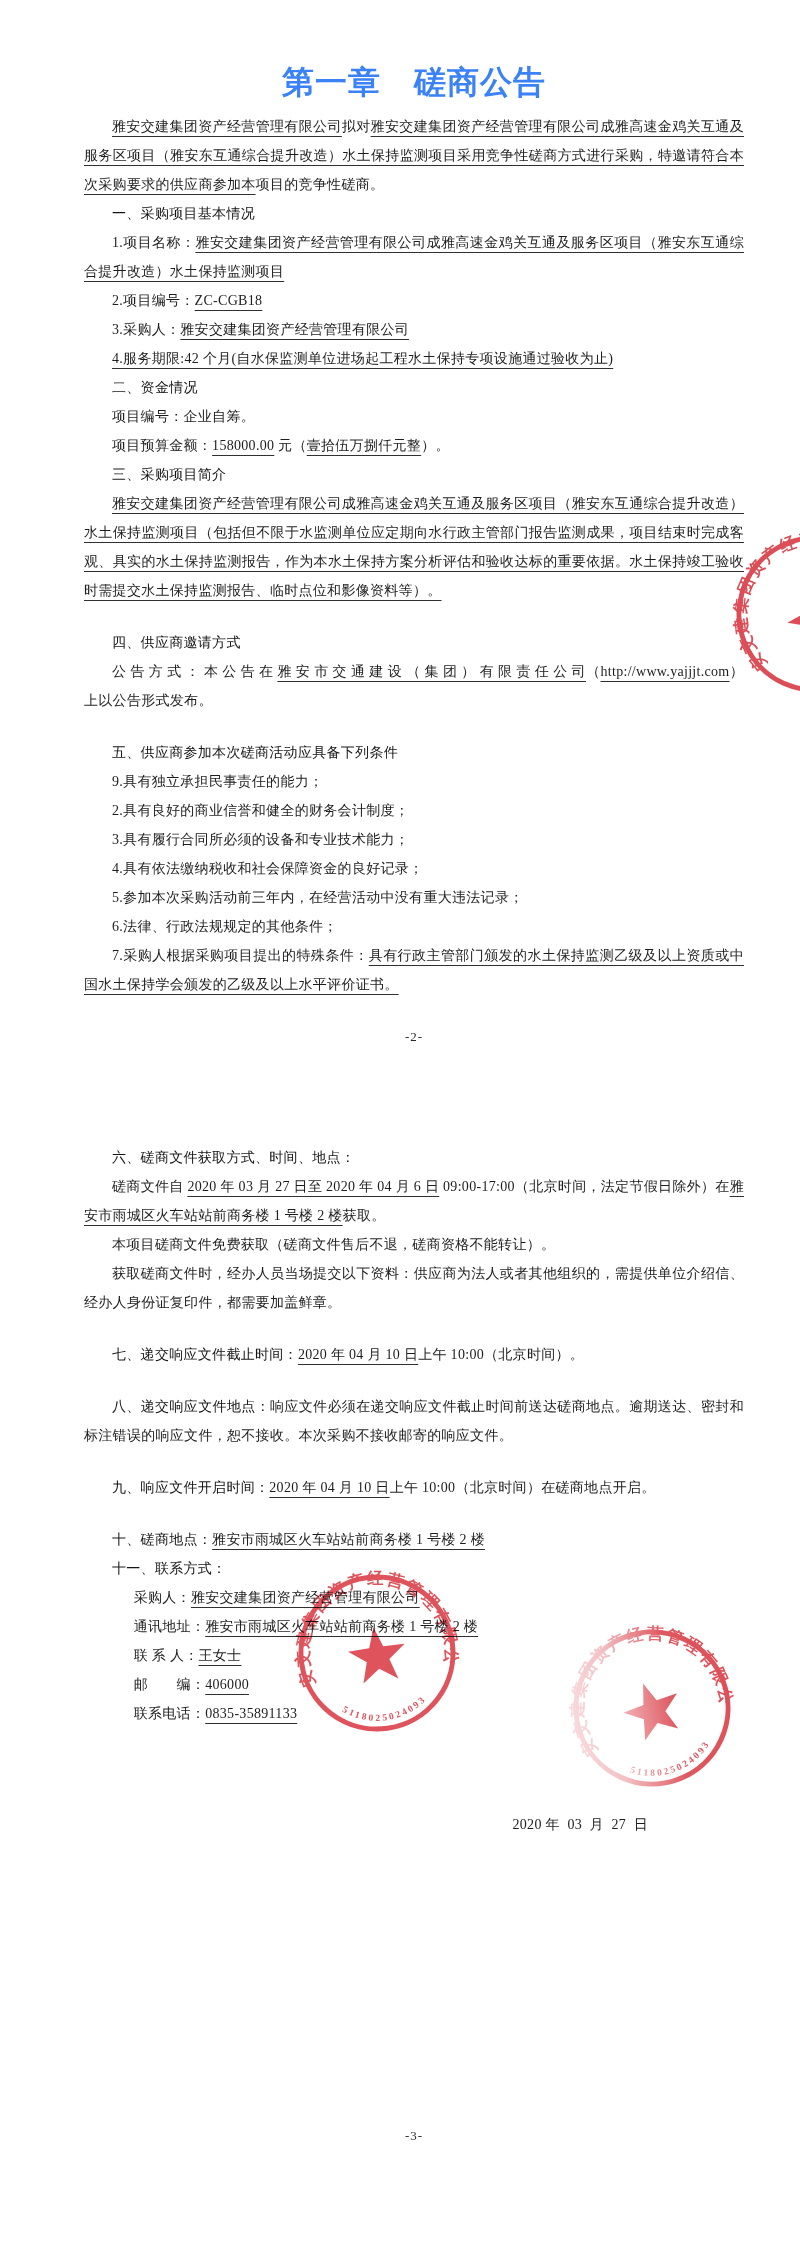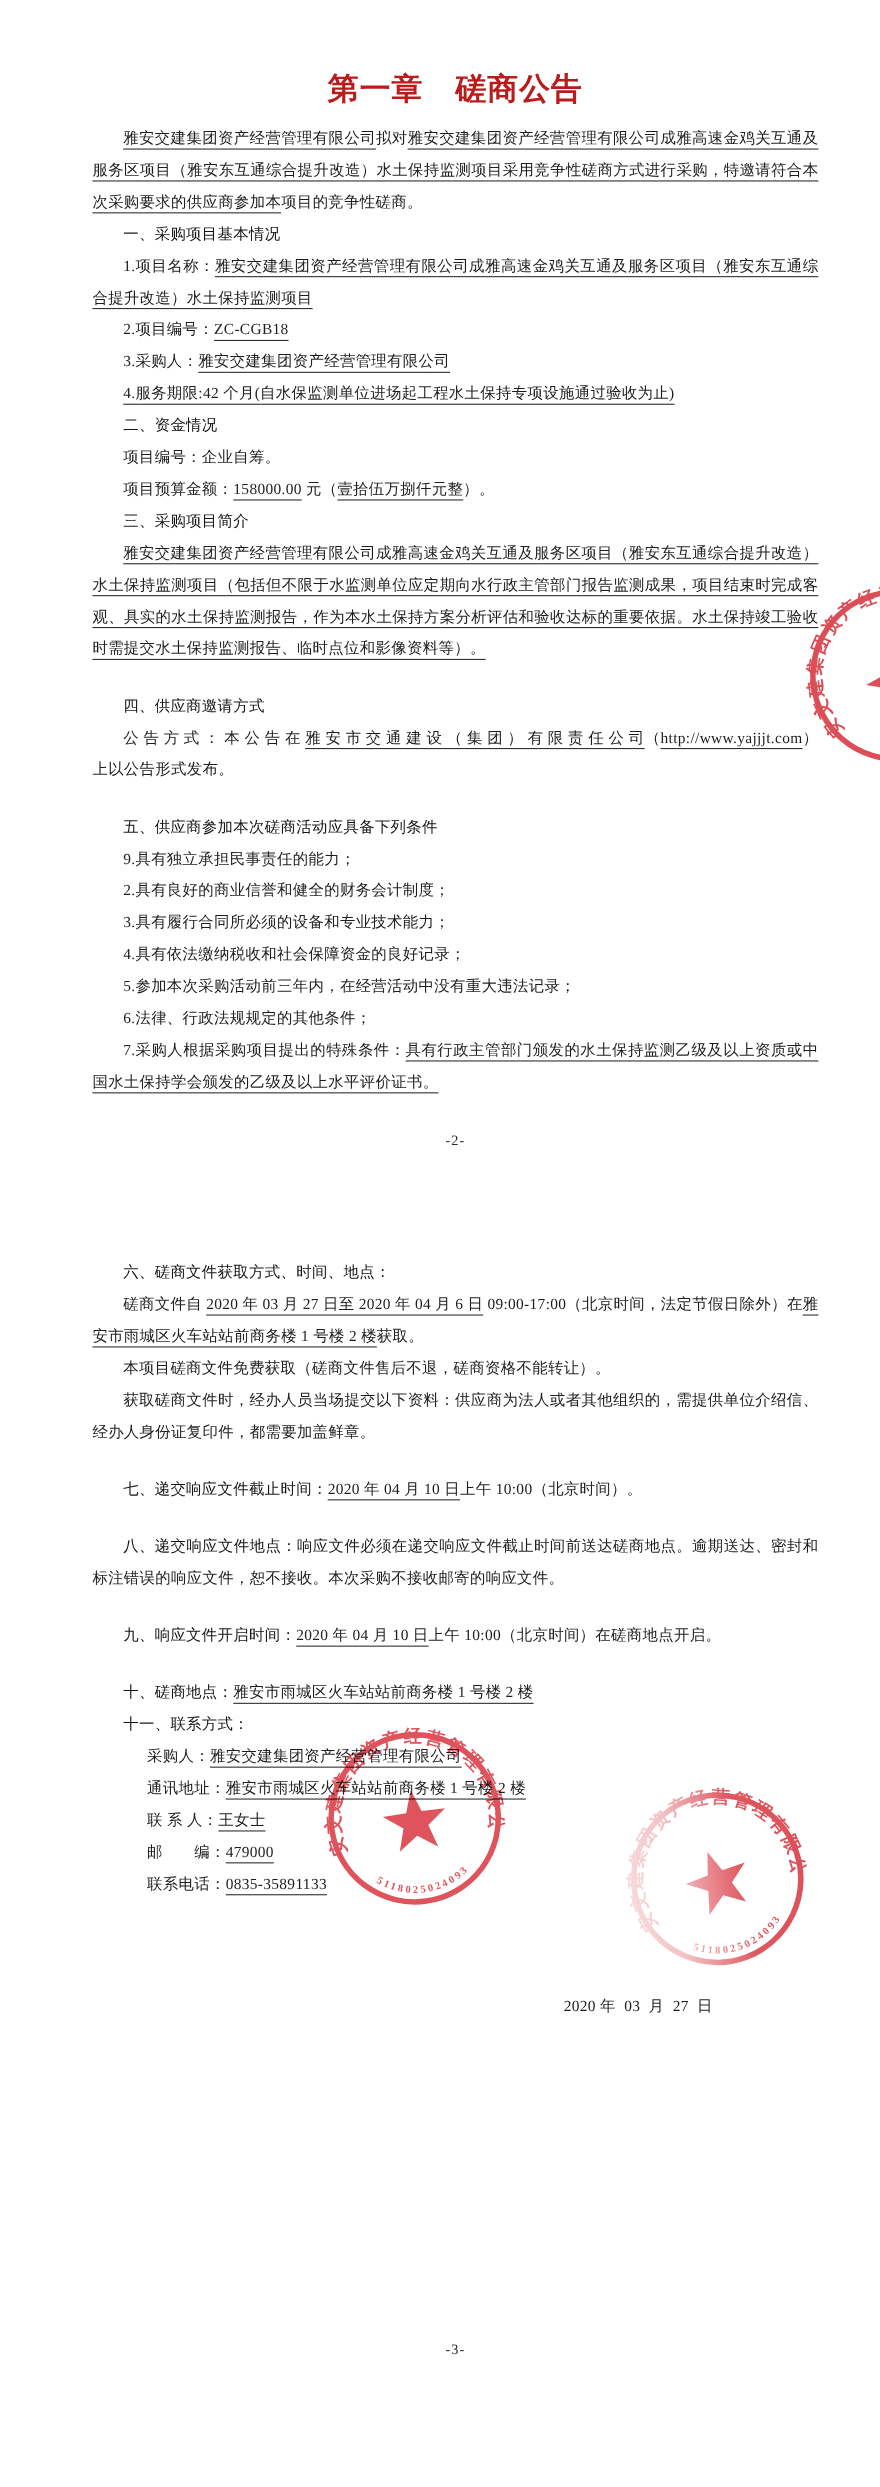--- a/index.html
+++ b/index.html
@@ -12,22 +12,22 @@
     box-sizing:border-box;
     font-family:"Liberation Serif","DejaVu Serif",serif;
     color:#1d1d1f;
   }
   .flow{
     box-sizing:border-box;
     padding:64px 56px 0 84px;
   }
   .blk{margin:0;font-size:14px;line-height:29px;text-align:justify;letter-spacing:.3px;}
   .b-title{
-    font-size:28px;line-height:36px;font-weight:bold;
-    text-align:center;letter-spacing:1px;margin-bottom:12px;color:#b91c1c;
+    font-size:32px;line-height:36px;font-weight:bold;
+    text-align:center;letter-spacing:1px;margin-bottom:12px;color:#3b82f6;
   }
   .b-h{font-weight:bold;text-indent:2em;color:#141414;}
   .b-p{text-indent:2em;}
   .b-contact{text-indent:3.55em;}
   .b-pagenum{text-align:center;font-size:13px;letter-spacing:1px;color:#2a2a2a;text-indent:0;}
   .b-date{text-align:right;padding-right:96px;text-indent:0;}
   .gap-sm{margin-top:23px;}
   .gap-page{margin-top:92px;}
   .gap-date{margin-top:82px;}
   .gap-end{margin-top:282px;}
@@ -82,21 +82,21 @@
       <div class="blk b-p"><span class="run">本项目磋商文件免费获取（磋商文件售后不退，磋商资格不能转让）。</span></div>
       <div class="blk b-p"><span class="run">获取磋商文件时，经办人员当场提交以下资料：供应商为法人或者其他组织的，需提供单位介绍信、经办人身份证复印件，都需要加盖鲜章。</span></div>
       <div class="blk b-p gap-sm"><span class="run b">七、递交响应文件截止时间：</span><span class="run u">2020 年 04 月 10 日</span><span class="run">上午 10:00（北京时间）。</span></div>
       <div class="blk b-p gap-sm"><span class="run b">八、递交响应文件地点：</span><span class="run">响应文件必须在递交响应文件截止时间前送达磋商地点。逾期送达、密封和标注错误的响应文件，恕不接收。本次采购不接收邮寄的响应文件。</span></div>
       <div class="blk b-p gap-sm"><span class="run b">九、响应文件开启时间：</span><span class="run u">2020 年 04 月 10 日</span><span class="run">上午 10:00（北京时间）在磋商地点开启。</span></div>
       <div class="blk b-p gap-sm"><span class="run b">十、磋商地点：</span><span class="run u">雅安市雨城区火车站站前商务楼 1 号楼 2 楼</span></div>
       <div class="blk b-h"><span class="run b">十一、联系方式：</span></div>
       <div class="blk b-contact"><span class="run">采购人：</span><span class="run u">雅安交建集团资产经营管理有限公司</span></div>
       <div class="blk b-contact"><span class="run">通讯地址：</span><span class="run u">雅安市雨城区火车站站前商务楼 1 号楼 2 楼</span></div>
       <div class="blk b-contact"><span class="run">联 系 人：</span><span class="run u">王女士</span></div>
-      <div class="blk b-contact"><span class="run">邮　　编：</span><span class="run u">479000</span></div>
+      <div class="blk b-contact"><span class="run">邮　　编：</span><span class="run u">406000</span></div>
       <div class="blk b-contact"><span class="run">联系电话：</span><span class="run u">0835-35891133</span></div>
       <div class="blk b-date gap-date"><span class="run">2020 年  03  月  27  日</span></div>
       <div class="blk b-pagenum gap-end"><span class="run">-3-</span></div>
     </div>
 
   <div class="seal seal-p1">
     <svg viewBox="-85 -85 170 170">
       <defs>
         <path id="arcT1" d="M -62,30 A 68.9,68.9 0 1 1 62,30" fill="none"></path>
         <path id="arcB1" d="M -48,48 A 67.9,67.9 0 0 0 48,48" fill="none"></path>

